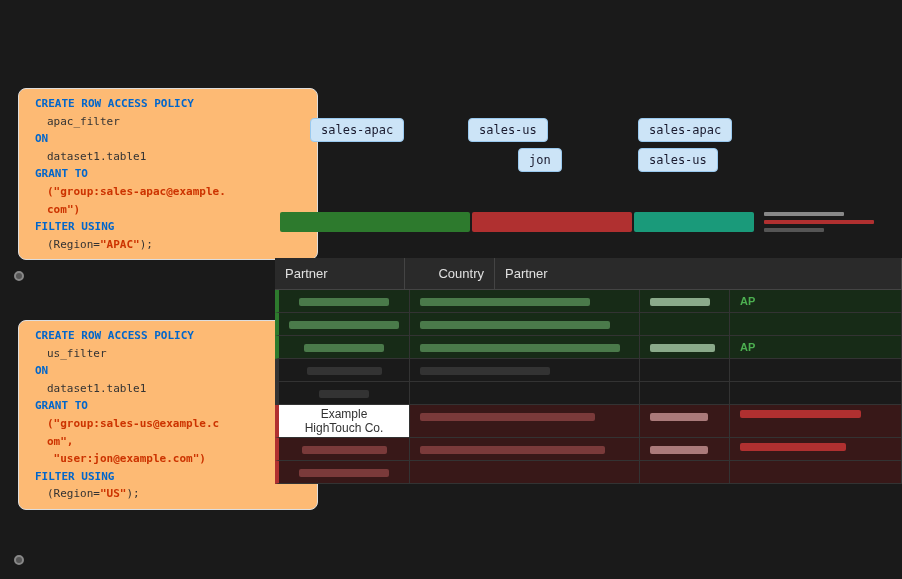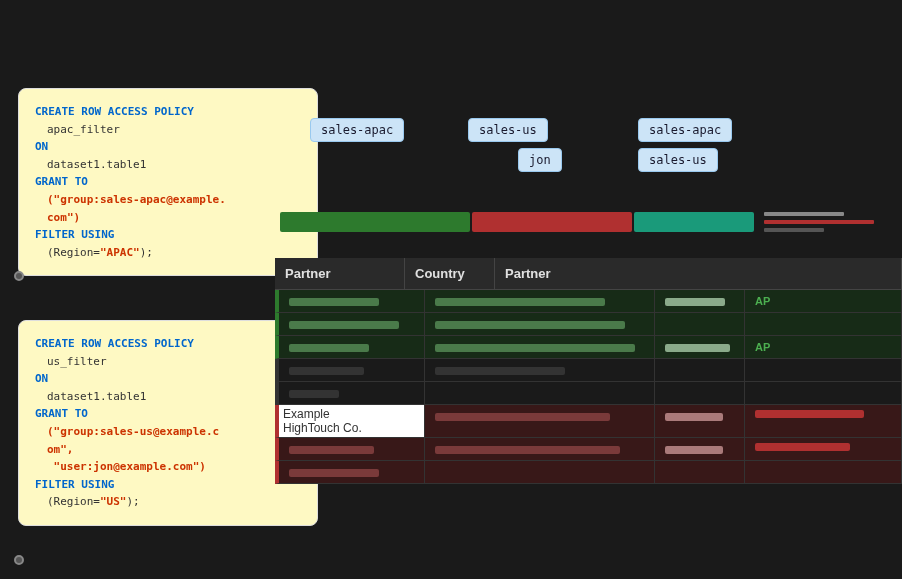--- a/index.html
+++ b/index.html
@@ -8,23 +8,23 @@
       font-family: monospace;
       width: 902px;
       height: 579px;
       overflow: hidden;
       position: relative;
     }
 
     
     .code-panel {
       position: absolute;
-      background: #fef9c3;
+      background: #fdba74;
       border-radius: 8px;
-      padding: 14px 16px;
+      padding: 6px 16px;
       width: 300px;
       font-size: 11px;
       line-height: 1.6;
       border: 1px solid #ddd;
     }
     .code-panel-top {
       top: 88px;
       left: 18px;
     }
     .code-panel-bottom {
@@ -62,42 +62,42 @@
     .table-header {
       display: flex;
       background: #2a2a2a;
       border-bottom: 1px solid #444;
     }
     .th {
       padding: 8px 10px;
       font-size: 13px;
       color: #e0e0e0;
       font-family: sans-serif;
-      font-weight: 700;
+      font-weight: 400;
       border-right: 1px solid #444;
     }
     .th-partner { width: 130px; }
     .th-contact { width: 230px; }
-    .th-country { width: 90px; }
+    .th-country { width: 90px; text-align: right; }
     .th-region { width: 110px; flex: 1; }
 
     .table-row {
       display: flex;
       border-bottom: 1px solid #333;
       position: relative;
     }
     .td {
       padding: 5px 10px;
       font-size: 11px;
       color: #ccc;
       font-family: Liberation Sans, sans-serif;
       border-right: 1px solid #333;
       overflow: hidden;
     }
-    .td-partner { width: 146px; }
+    .td-partner { width: 131px; text-align: center; }
     .td-contact { width: 230px; }
     .td-country { width: 90px; }
     .td-region { width: 110px; flex: 1; }
 
     .row-green { background: rgba(45, 122, 45, 0.25); }
     .row-red { background: rgba(176, 48, 48, 0.25); }
 
     .blurred-text {
       display: inline-block;
       background: #555;

